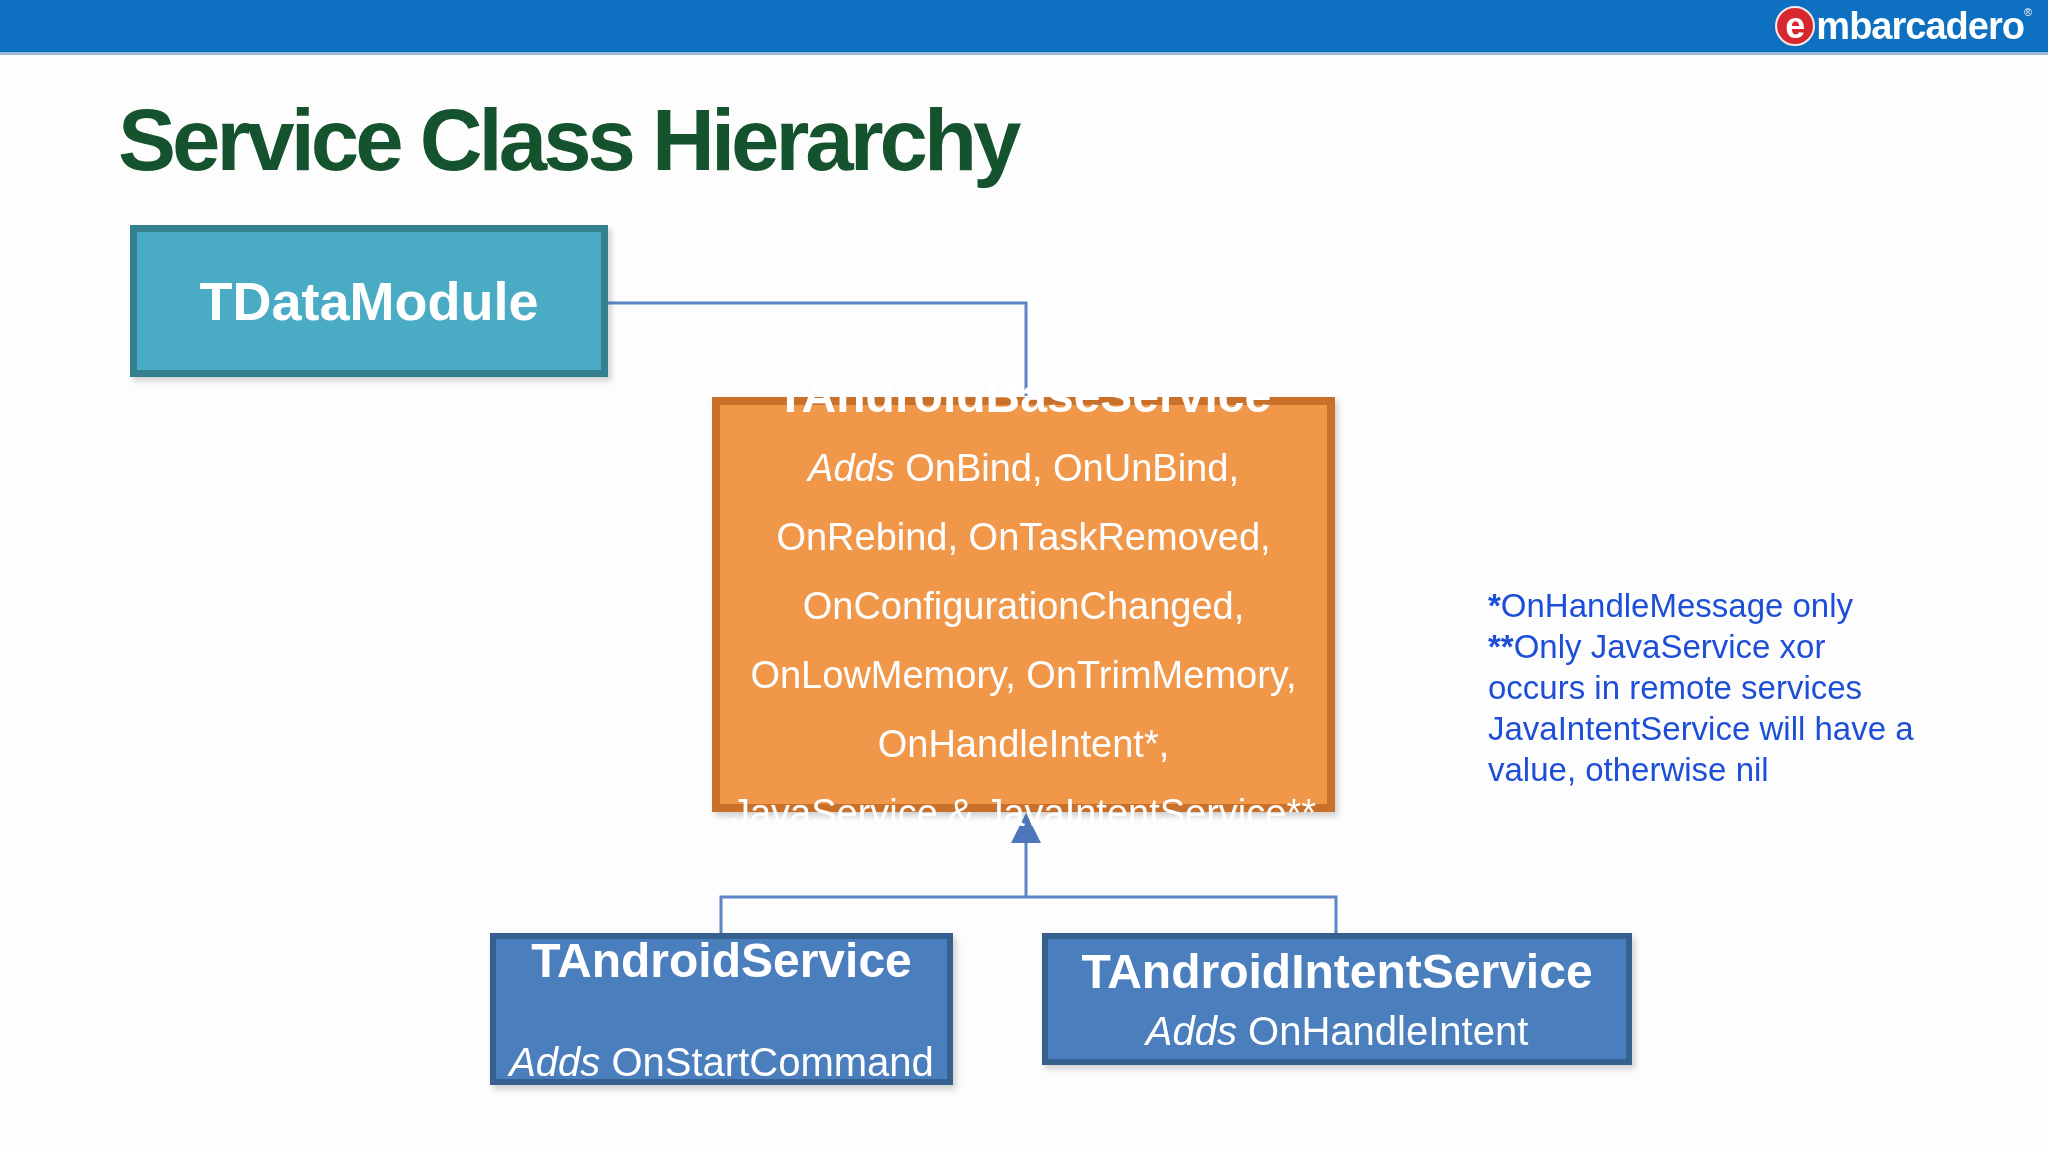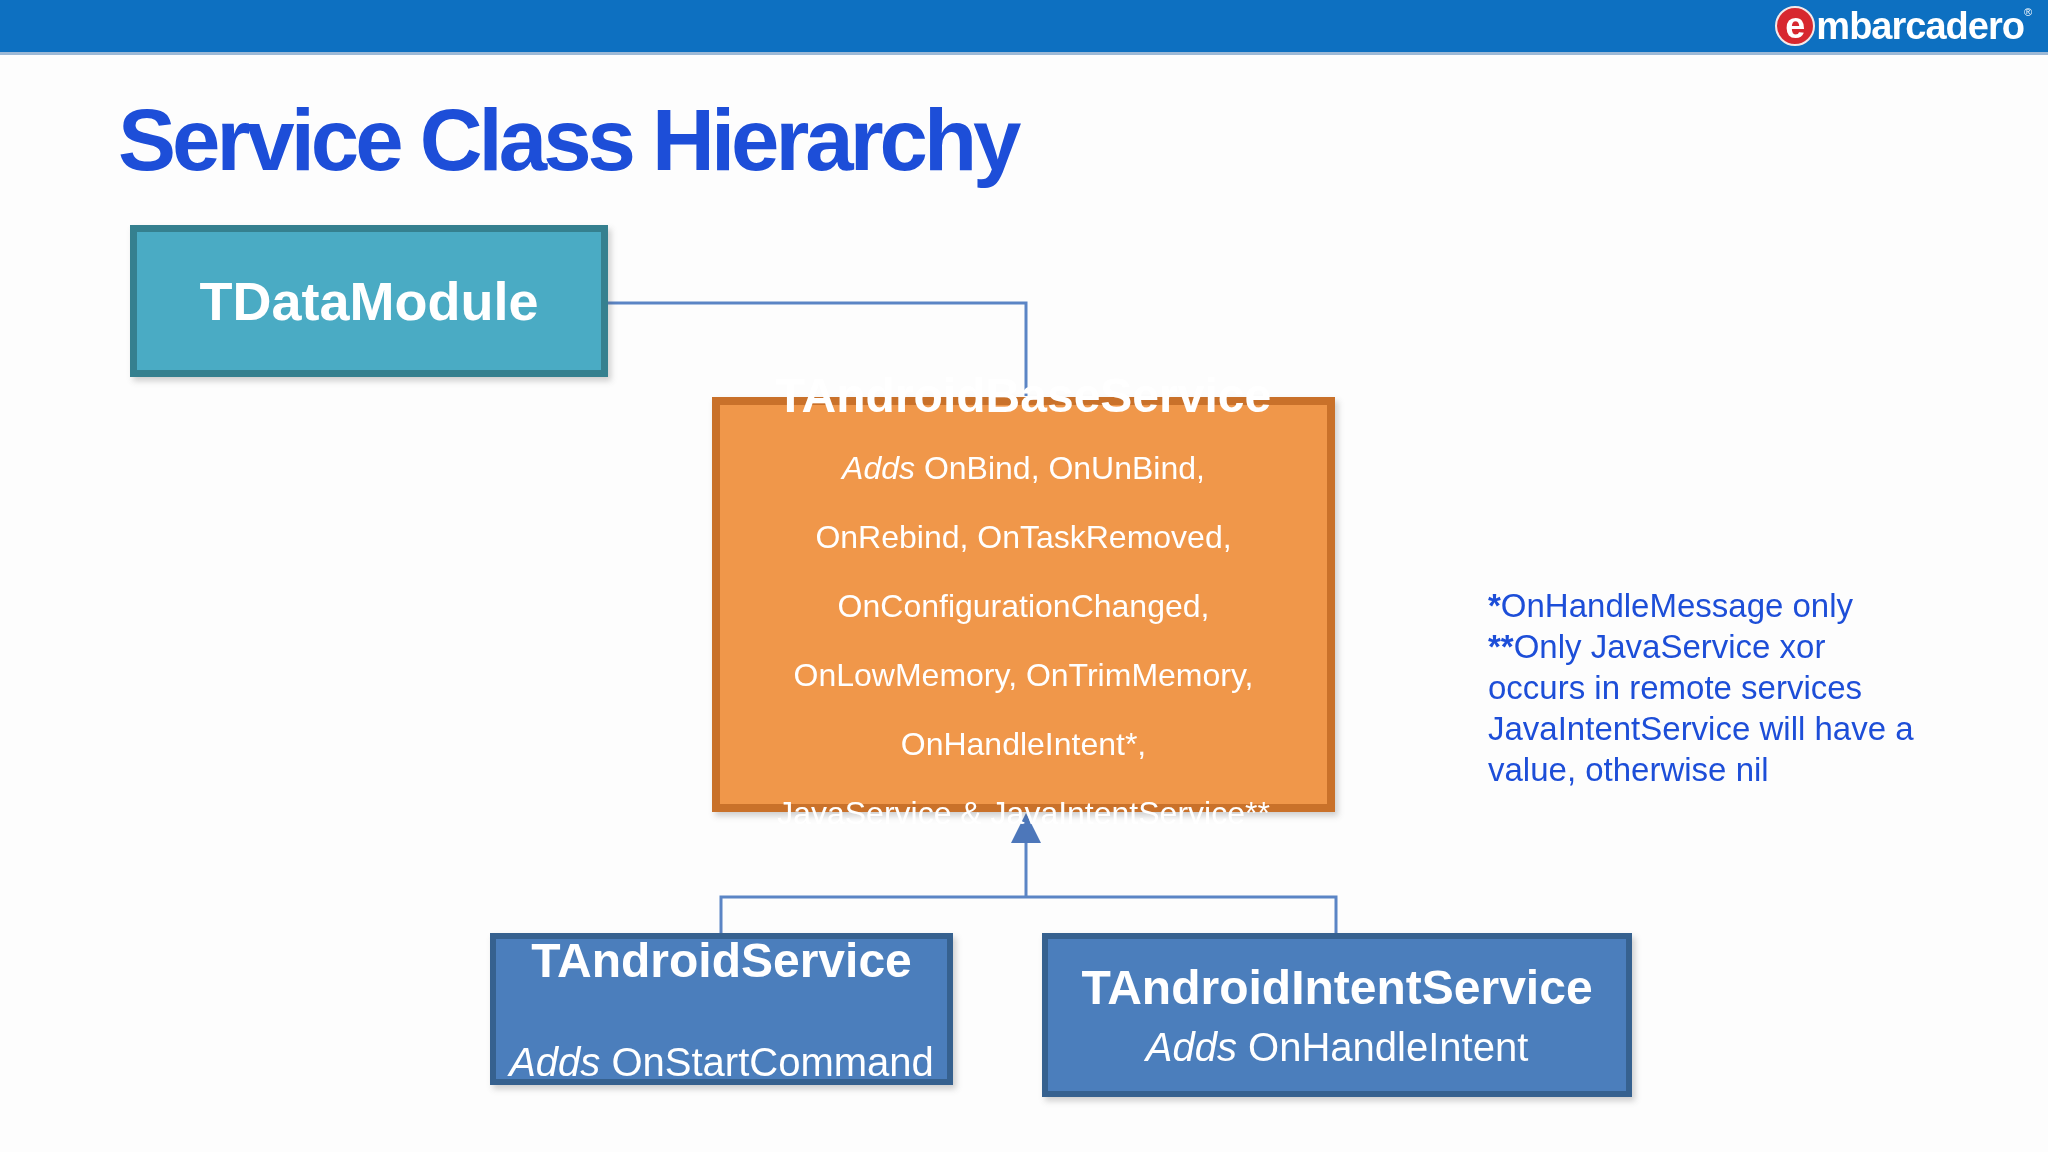--- a/index.html
+++ b/index.html
@@ -25,21 +25,21 @@
     box-sizing:border-box; margin-right:1px; margin-top:1px;
   }
   .logo-text{
     font-weight:bold; font-size:38px; line-height:42px; letter-spacing:-1px;
   }
   .logo-reg{ font-size:11px; line-height:11px; margin-top:2px; }
   
   .title{
     position:absolute; left:118px; top:92px; margin:0;
     font-size:87px; line-height:96px; font-weight:bold;
-    letter-spacing:-4px; color:#1d4ed8;
+    letter-spacing:-4px; color:#14532d;
   }
   
   .wires{ position:absolute; left:0; top:0; width:2048px; height:1152px; pointer-events:none; }
   
   .box{
     position:absolute; box-sizing:border-box; color:#fff;
     display:flex; flex-direction:column; align-items:center; justify-content:center;
     text-align:center; box-shadow:3px 4px 6px rgba(70,70,70,.25);
   }
   .box-teal{
@@ -50,26 +50,26 @@
   .box-orange{
     left:712px; top:397px; width:623px; height:415px;
     background:#f0974a; border:8px solid #c9712a;gap:14px;
   }
   .box-orange .box-title{ font-size:48px; margin-bottom:4px; }
   .box-blue-left{
     left:490px; top:933px; width:463px; height:152px;
     background:#4b7ebc; border:6px solid #36618f;gap:42px;
   }
   .box-blue-right{
-    left:1042px; top:933px; width:590px; height:164px;
+    left:1042px; top:933px; width:590px; height:132px;
     background:#4b7ebc; border:6px solid #36618f;
   }
   .box-title{ font-weight:bold; line-height:1.15; }
   .box-blue-left .box-title, .box-blue-right .box-title{ font-size:48px; margin-bottom:8px; }
-  .box-line{ font-size:32px; line-height:55px; }
+  .box-line{ font-size:38px; line-height:55px; }
   .box-sub{ font-size:40px; line-height:46px; }
   .box-line i, .box-sub i{ font-style:italic; }
   
   .note{
     position:absolute; left:1488px; top:585px; width:480px;
     color:#1d4ed8; font-size:33px; line-height:41px; white-space:nowrap;
   }
   .note b{ font-weight:bold; }
 </style>
 </head>

